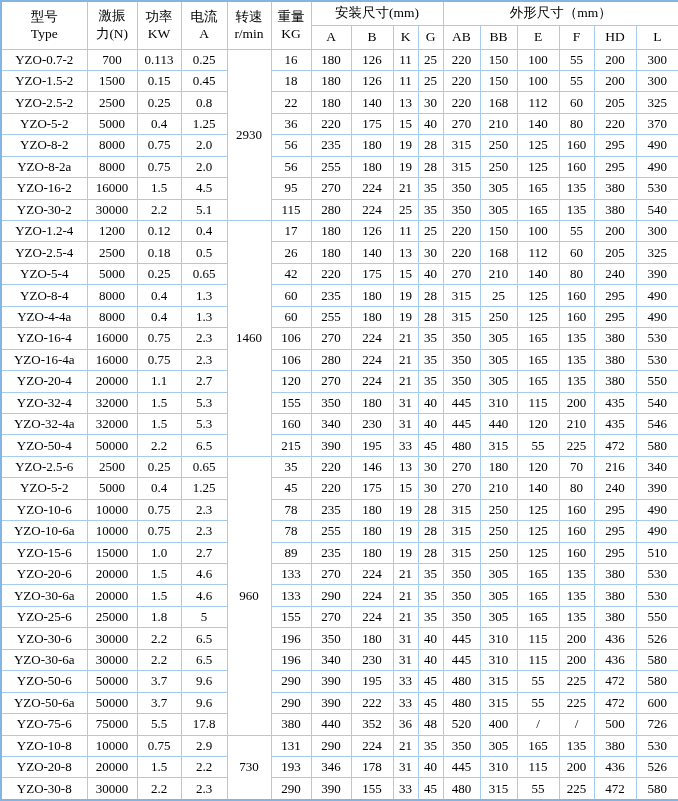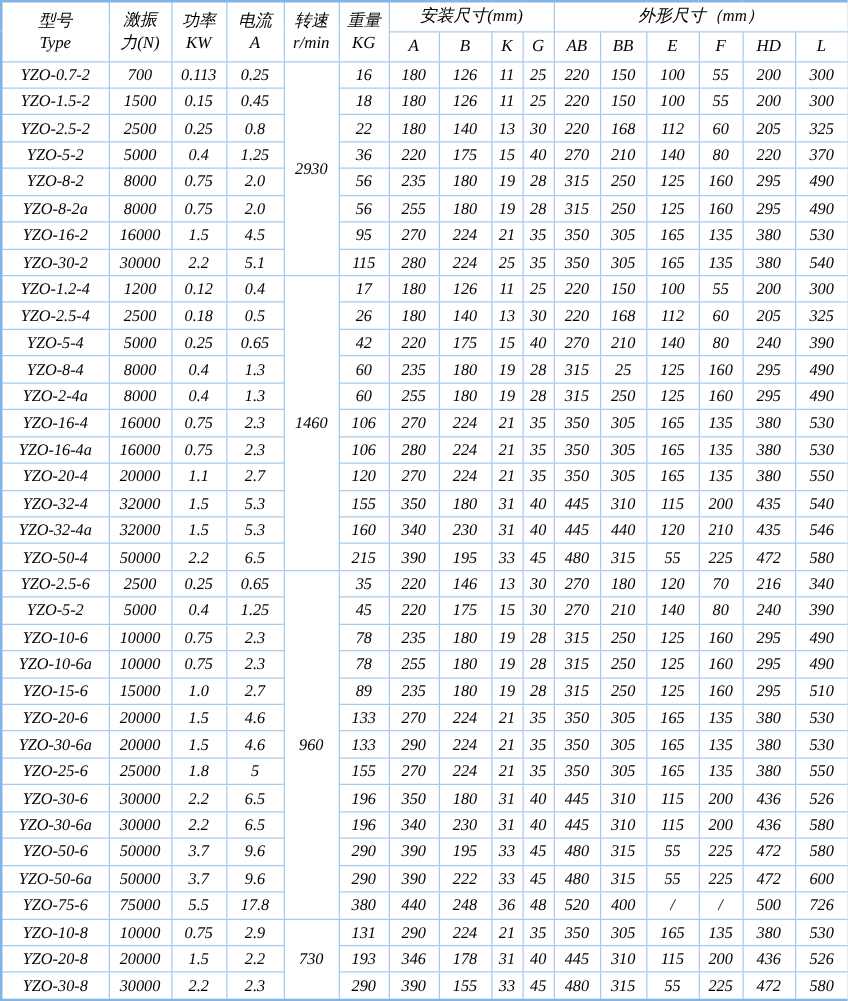--- a/index.html
+++ b/index.html
@@ -5,21 +5,20 @@
   html, body {
     margin: 0;
     padding: 0;
     background: #ffffff;
   }
   .page {
     width: 678px;
     height: 801px;
     background: #ffffff;
     box-sizing: border-box;
-    font-style: italic;
   }
   table.spec {
     border-collapse: collapse;
     table-layout: fixed;
     width: 678px;
     height: 801px;
     font-family: "Liberation Serif", "DejaVu Serif", serif;
     font-size: 13px;
     color: #000000;
     border: 2px solid #84b4e4;
@@ -313,21 +312,21 @@
           <td>19</td>
           <td>28</td>
           <td>315</td>
           <td>25</td>
           <td>125</td>
           <td>160</td>
           <td>295</td>
           <td>490</td>
         </tr>
         <tr>
-          <td class="type-cell">YZO-2-4a</td>
+          <td class="type-cell">YZO-4-4a</td>
           <td>8000</td>
           <td>0.4</td>
           <td>1.3</td>
           <td>60</td>
           <td>255</td>
           <td>180</td>
           <td>19</td>
           <td>28</td>
           <td>315</td>
           <td>250</td>
@@ -643,21 +642,21 @@
           <td>472</td>
           <td>600</td>
         </tr>
         <tr>
           <td class="type-cell">YZO-75-6</td>
           <td>75000</td>
           <td>5.5</td>
           <td>17.8</td>
           <td>380</td>
           <td>440</td>
-          <td>248</td>
+          <td>352</td>
           <td>36</td>
           <td>48</td>
           <td>520</td>
           <td>400</td>
           <td>/</td>
           <td>/</td>
           <td>500</td>
           <td>726</td>
         </tr>
         <tr>

